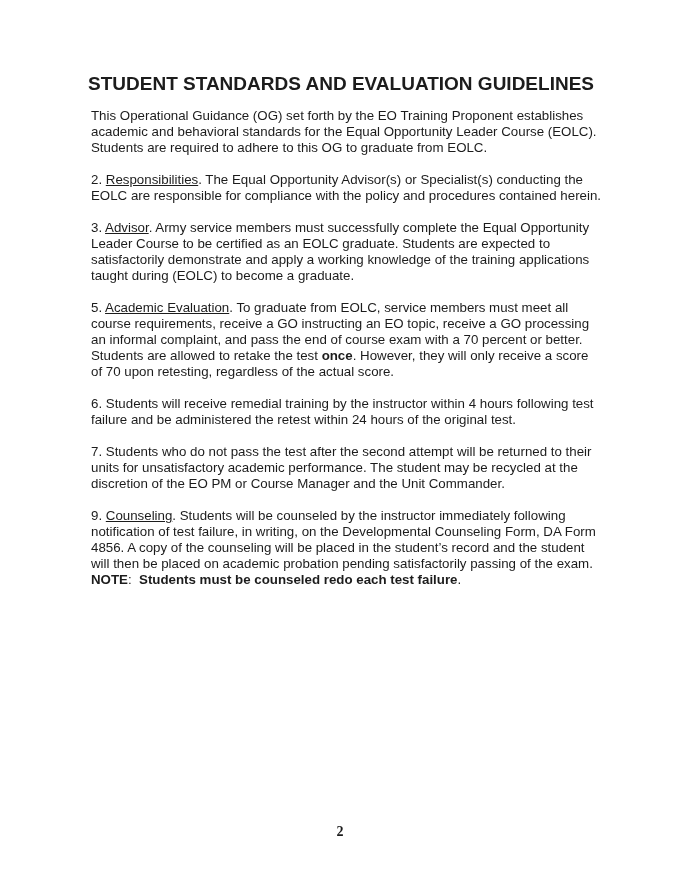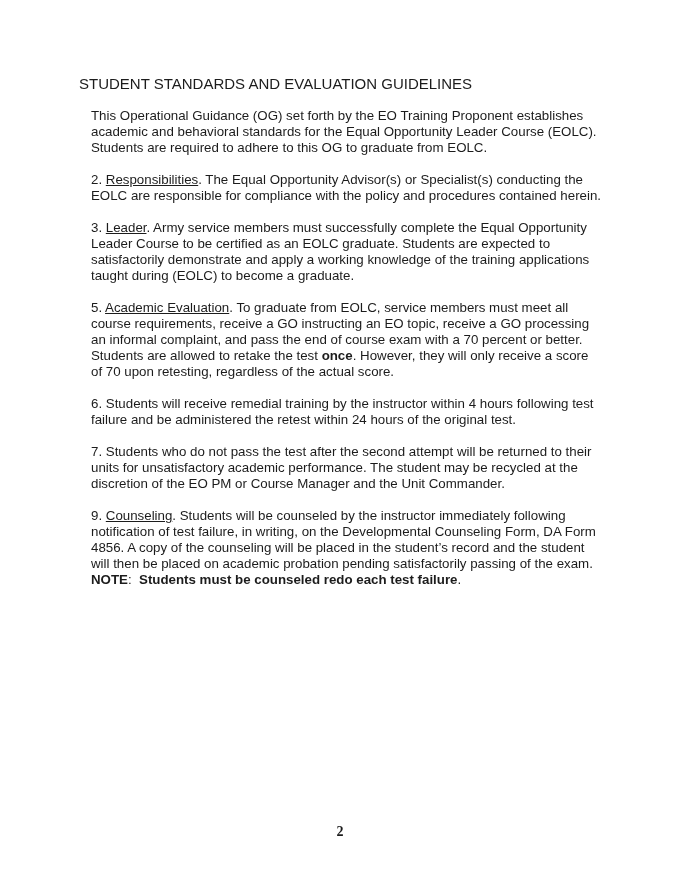--- a/index.html
+++ b/index.html
@@ -18,23 +18,23 @@
   }
   .content {
     position: absolute;
     left: 79px;
     top: 76px;
     width: 524px;
     font-size: 13.3px;
     line-height: 16px;
   }
   .doc-title {
-    font-size: 15px;
-    font-weight: normal;
-    text-align: left;
+    font-size: 19px;
+    font-weight: bold;
+    text-align: center;
     margin: 0 0 16px 0;
     line-height: 16px;
   }
   .para {
     margin: 0 0 16px 12px;
     white-space: pre-wrap;
   }
   .run-bold { font-weight: bold; }
   .run-underline { text-decoration: underline; }
   .page-number {
@@ -51,21 +51,21 @@
 </style>
 </head>
 <body>
 
 <div class="page">
   <div class="content">
     <h1 class="doc-title">STUDENT STANDARDS AND EVALUATION GUIDELINES</h1>
     <div>
         <p class="para"><span>This Operational Guidance (OG) set forth by the EO Training Proponent establishes academic and behavioral standards for the Equal Opportunity Leader Course (EOLC). Students are required to adhere to this OG to graduate from EOLC.</span></p>
         <p class="para"><span>2. </span><span class="run-underline">Responsibilities</span><span>. The Equal Opportunity Advisor(s) or Specialist(s) conducting the EOLC are responsible for compliance with the policy and procedures contained herein.</span></p>
-        <p class="para"><span>3. </span><span class="run-underline">Leader</span><span>. Army service members must successfully complete the Equal Opportunity Leader Course to be certified as an EOLC graduate. Students are expected to satisfactorily demonstrate and apply a working knowledge of the training applications taught during (EOLC) to become a graduate.</span></p>
+        <p class="para"><span>3. </span><span class="run-underline">Advisor</span><span>. Army service members must successfully complete the Equal Opportunity Leader Course to be certified as an EOLC graduate. Students are expected to satisfactorily demonstrate and apply a working knowledge of the training applications taught during (EOLC) to become a graduate.</span></p>
         <p class="para"><span>5. </span><span class="run-underline">Academic Evaluation</span><span>. To graduate from EOLC, service members must meet all course requirements, receive a GO instructing an EO topic, receive a GO processing an informal complaint, and pass the end of course exam with a 70 percent or better. Students are allowed to retake the test </span><span class="run-bold">once</span><span>. However, they will only receive a score of 70 upon retesting, regardless of the actual score.</span></p>
         <p class="para"><span>6. Students will receive remedial training by the instructor within 4 hours following test failure and be administered the retest within 24 hours of the original test.</span></p>
         <p class="para"><span>7. Students who do not pass the test after the second attempt will be returned to their units for unsatisfactory academic performance. The student may be recycled at the discretion of the EO PM or Course Manager and the Unit Commander.</span></p>
         <p class="para"><span>9. </span><span class="run-underline">Counseling</span><span>. Students will be counseled by the instructor immediately following notification of test failure, in writing, on the Developmental Counseling Form, DA Form 4856. A copy of the counseling will be placed in the student’s record and the student will then be placed on academic probation pending satisfactorily passing of the exam.
 </span><span class="run-bold">NOTE</span><span>:  </span><span class="run-bold">Students must be counseled redo each test failure</span><span>.</span></p>
       </div>
   </div>
   <div class="page-number">2</div>
 </div>
 

